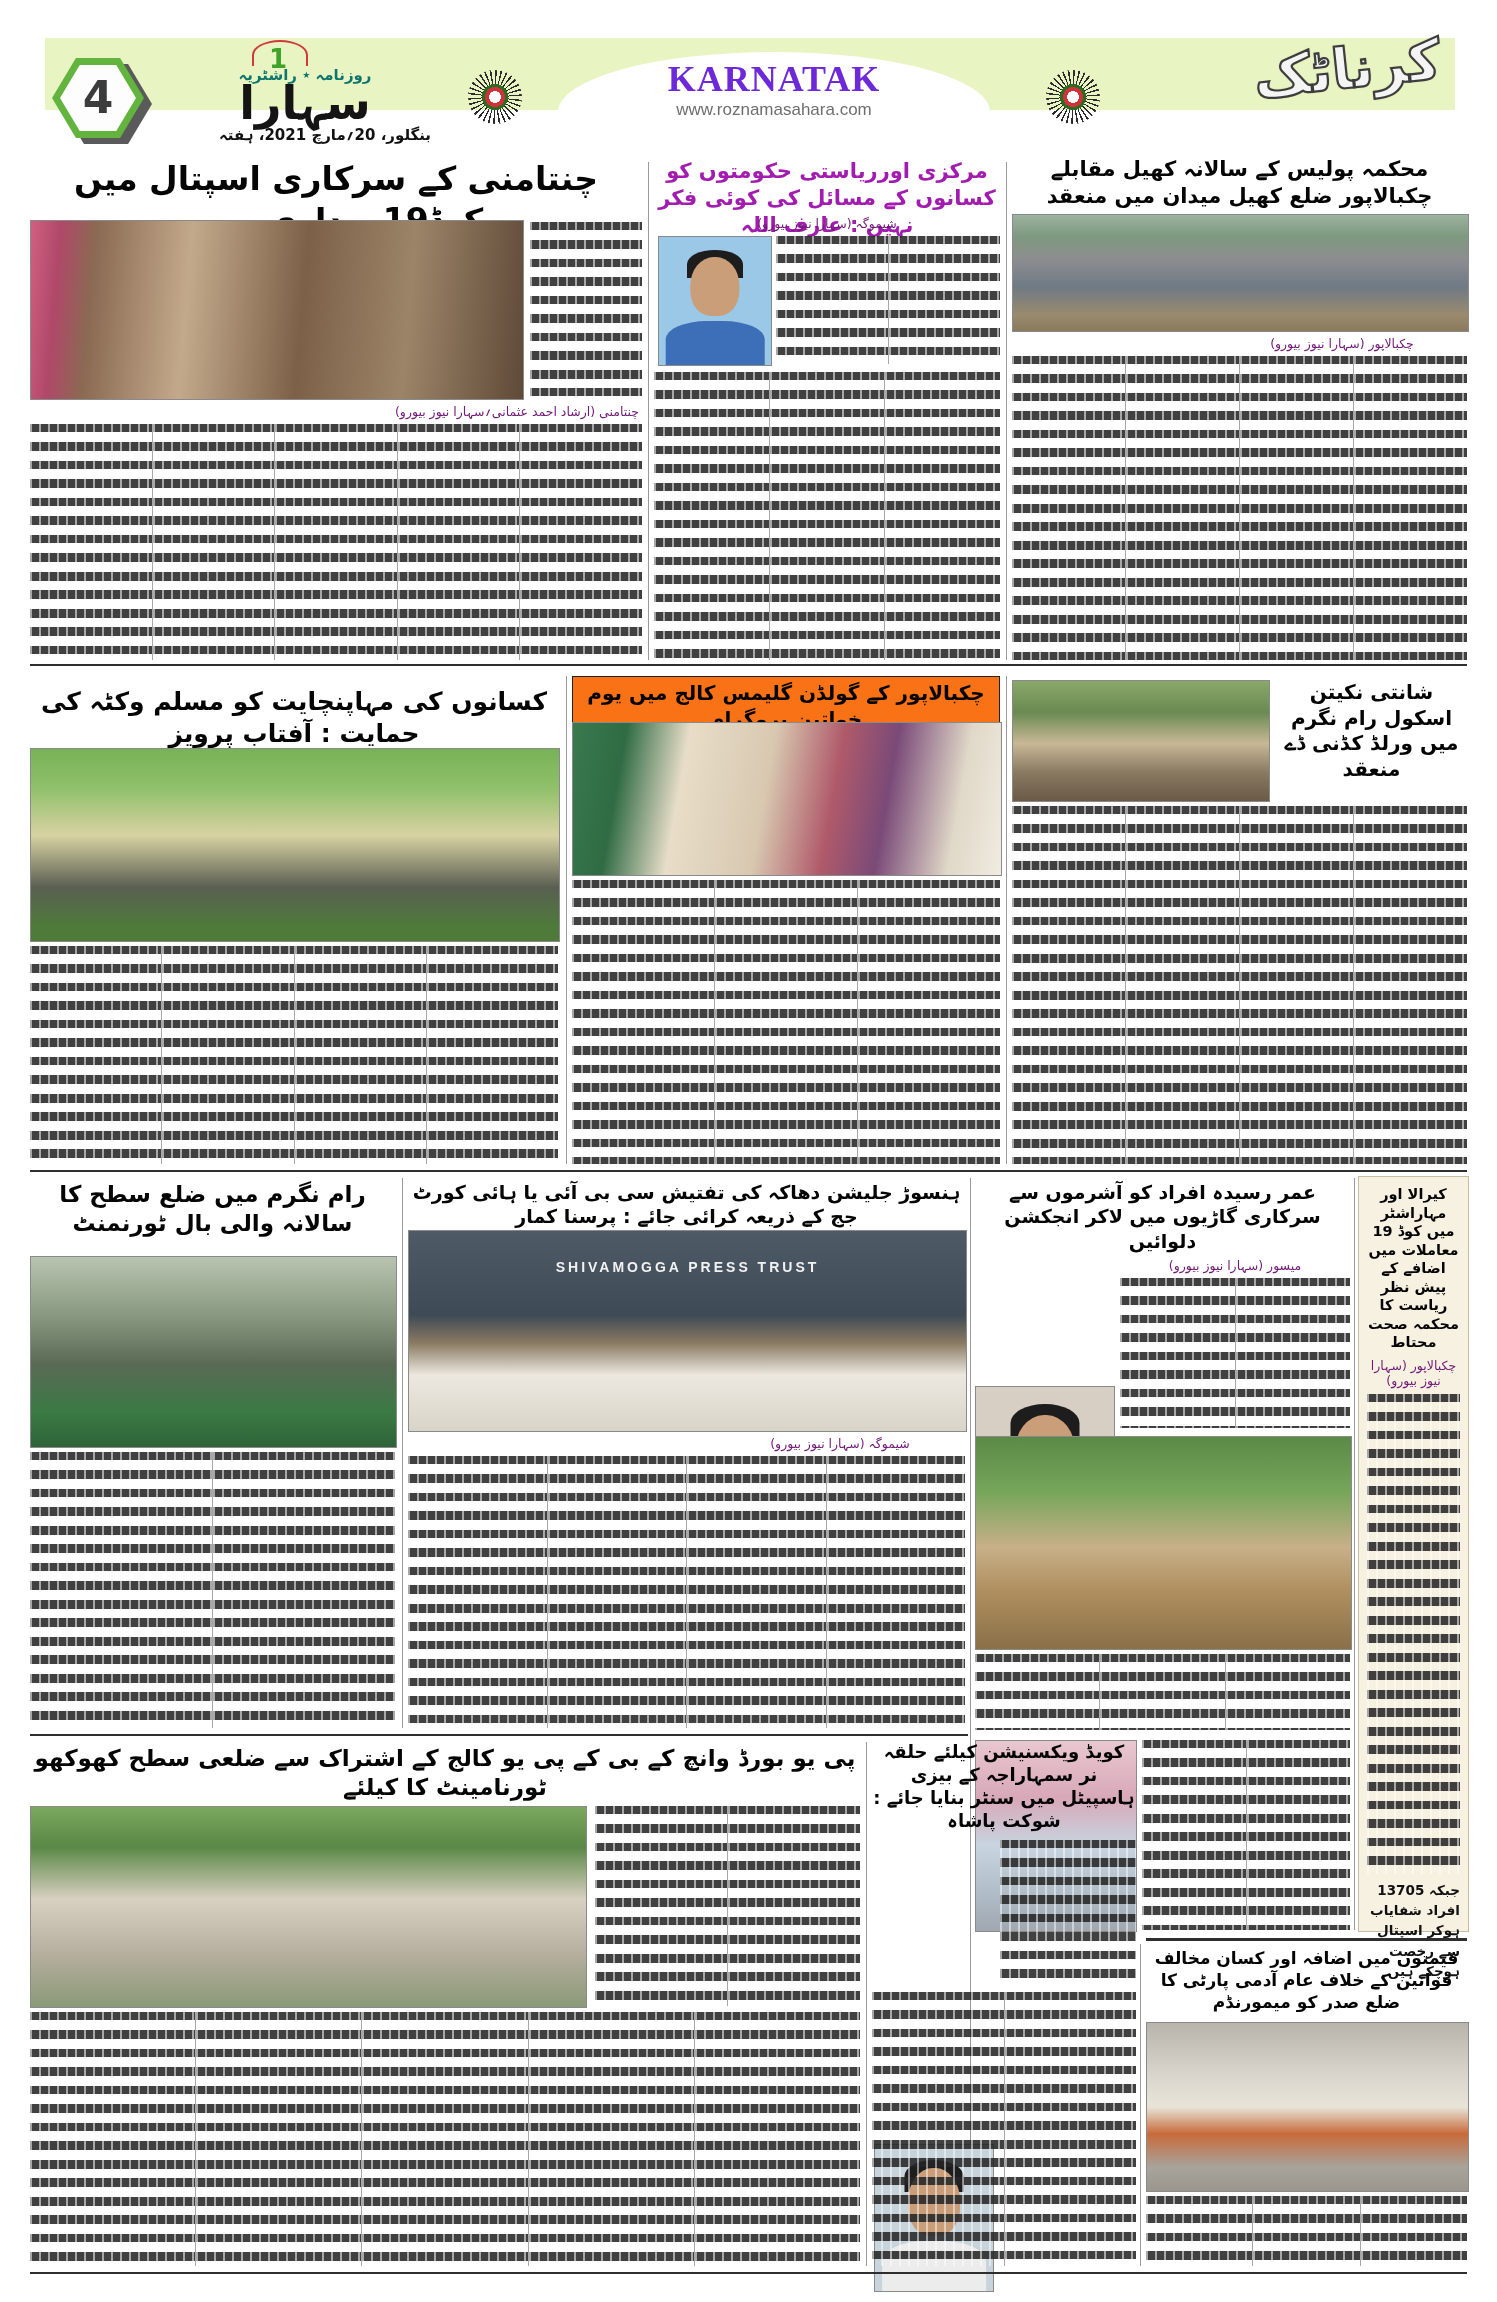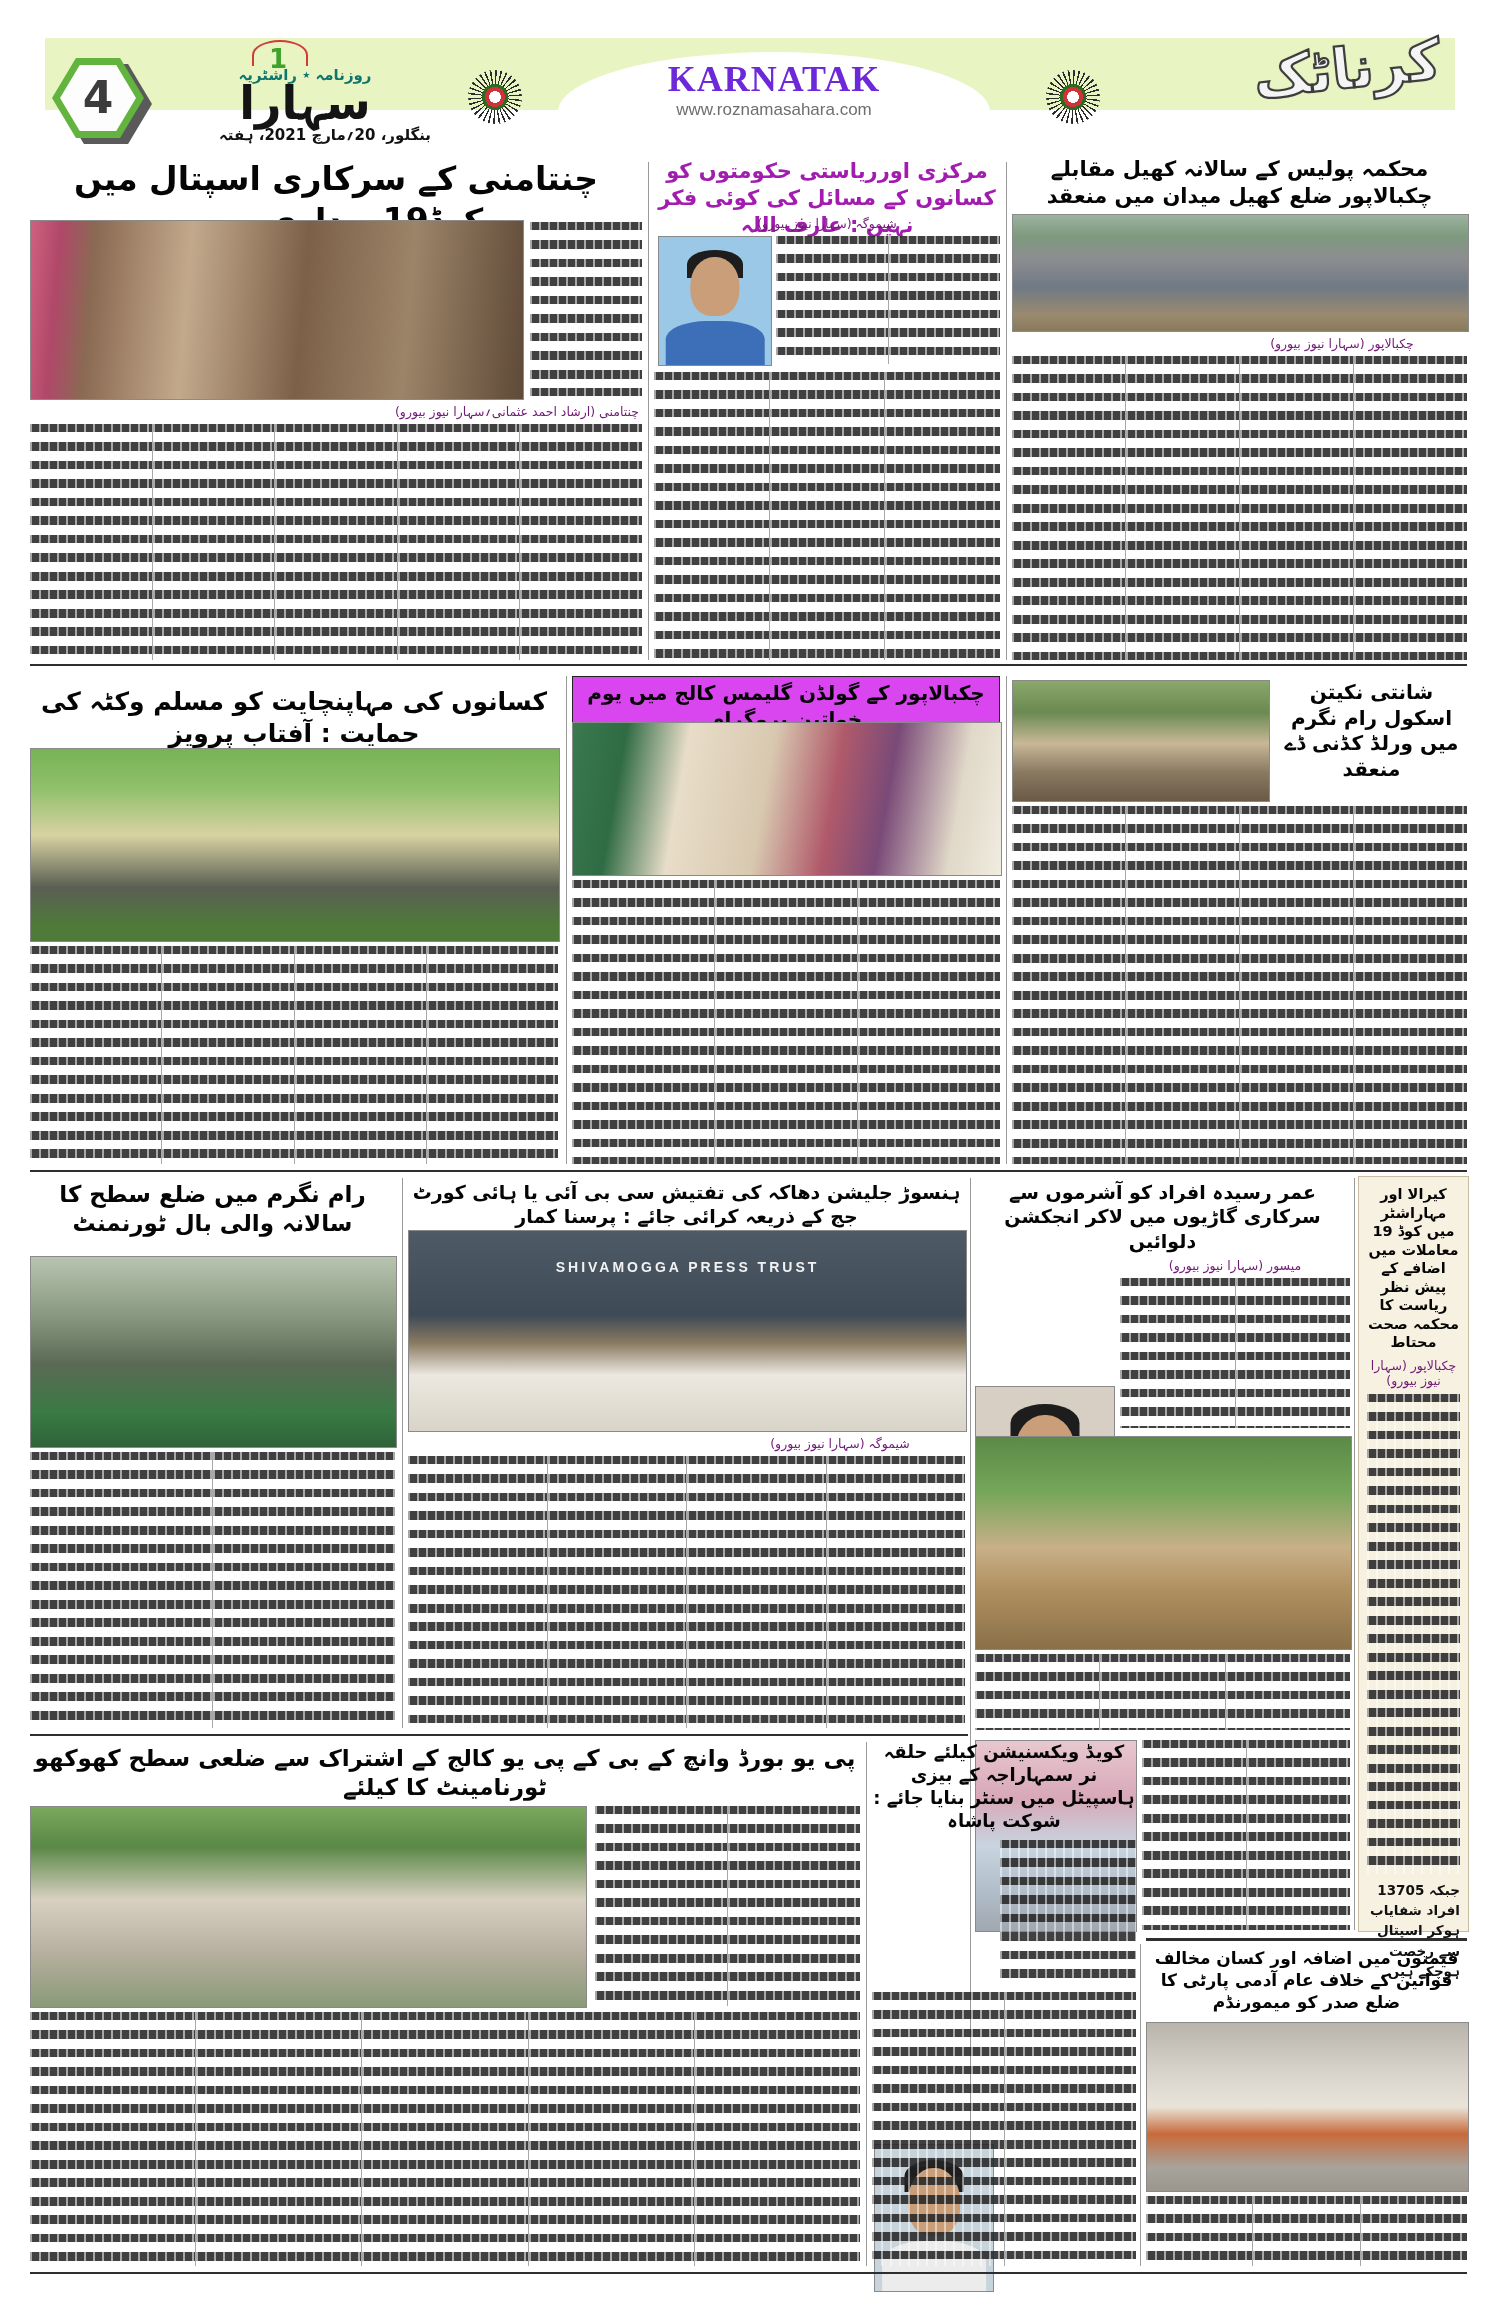--- a/index.html
+++ b/index.html
@@ -32,21 +32,21 @@
     background:
       radial-gradient(circle at 50% 50%, #ffffff 0 6px, #cf3238 6px 10px, #2e6a22 10px 13px, rgba(0,0,0,0) 13px),
       repeating-conic-gradient(#2c2c2c 0deg 4deg, rgba(0,0,0,0) 4deg 12deg);}
   
   .hrule{background:#2e2e2e;}
   .vrule{background:#9a9a9a;width:1px;}
   
   h2,h3{margin:0;padding:0;}
   .hl{direction:rtl;text-align:center;font-weight:bold;color:#050505;line-height:1.28;}
   .hl.navy{color:#a21caf;}
-  .hl.boxed{border:1.5px solid #222;padding:4px 6px;background:#d946ef;}
+  .hl.boxed{border:1.5px solid #222;padding:4px 6px;background:#f97316;}
   .by{direction:rtl;text-align:center;font-size:12.5px;font-weight:normal;color:#701a75;}
   
   .sim{background-image:
         repeating-linear-gradient(90deg, rgba(255,255,255,.55) 0 2px, rgba(255,255,255,0) 2px 9px),
         repeating-linear-gradient(180deg, #262626 0 8.5px, rgba(0,0,0,0) 8.5px 18.5px);
        opacity:.88;}
   .cols{display:flex;}
   .col{flex:1;padding:0 7px;}
   .col:not(:first-child){border-left:1px solid #9b9b9b;}
   

